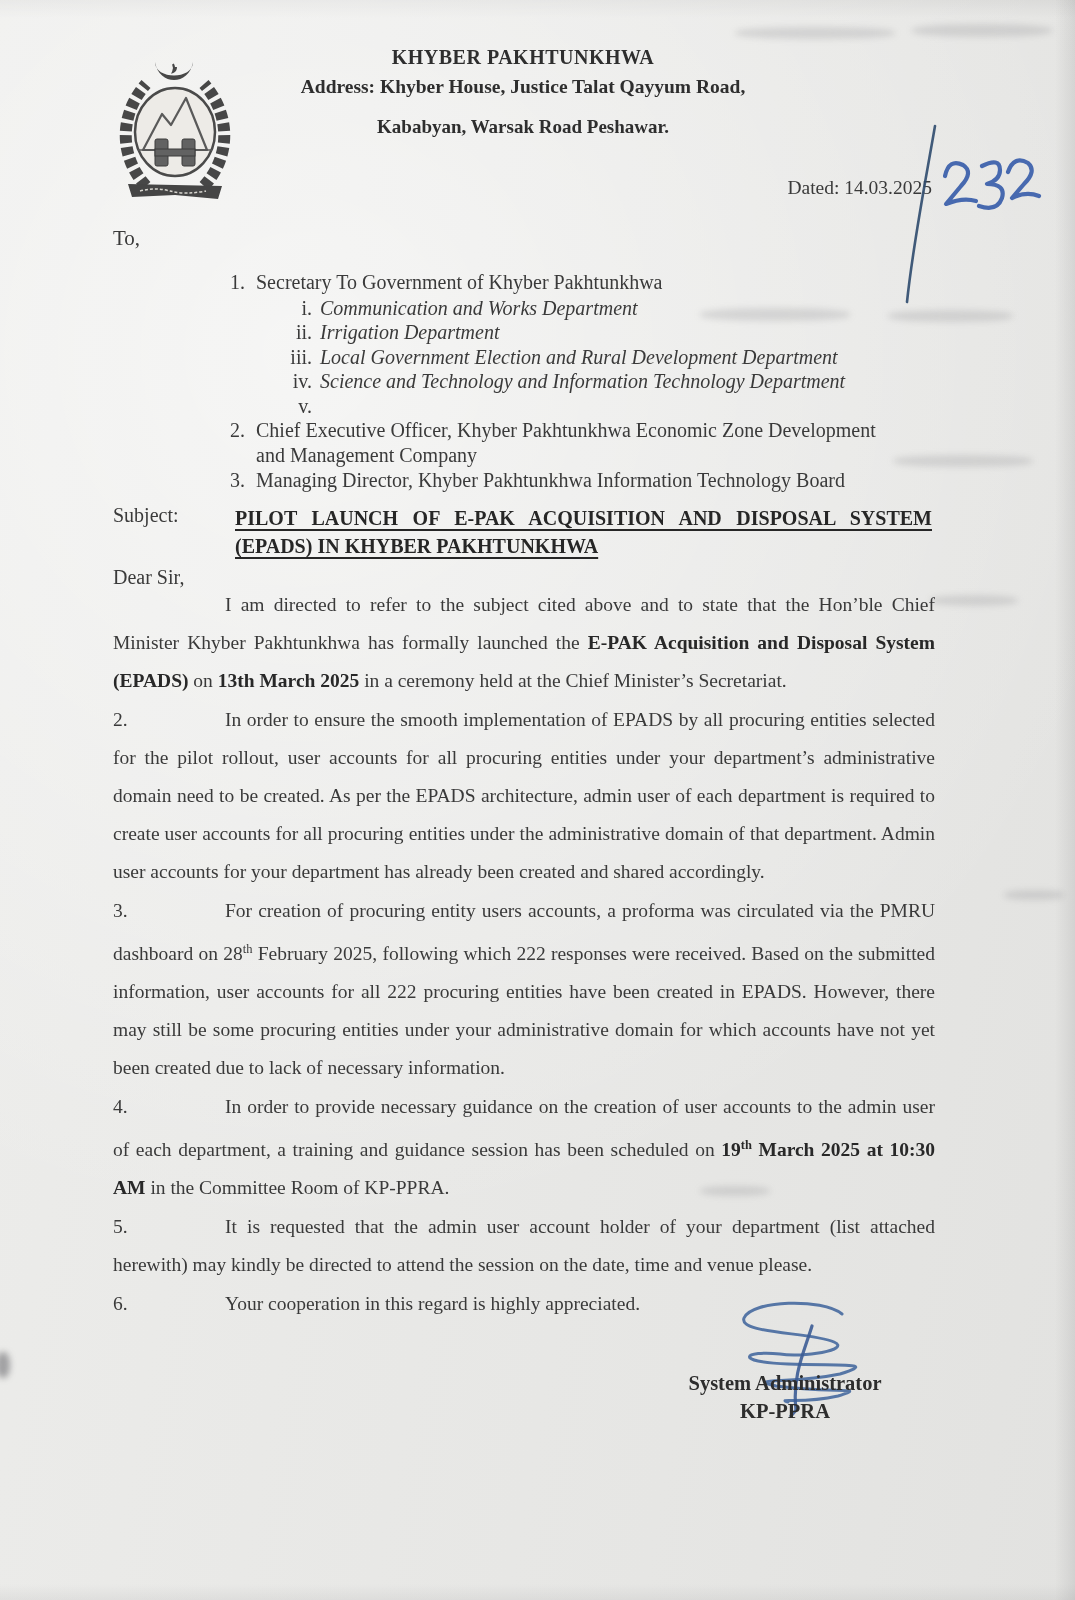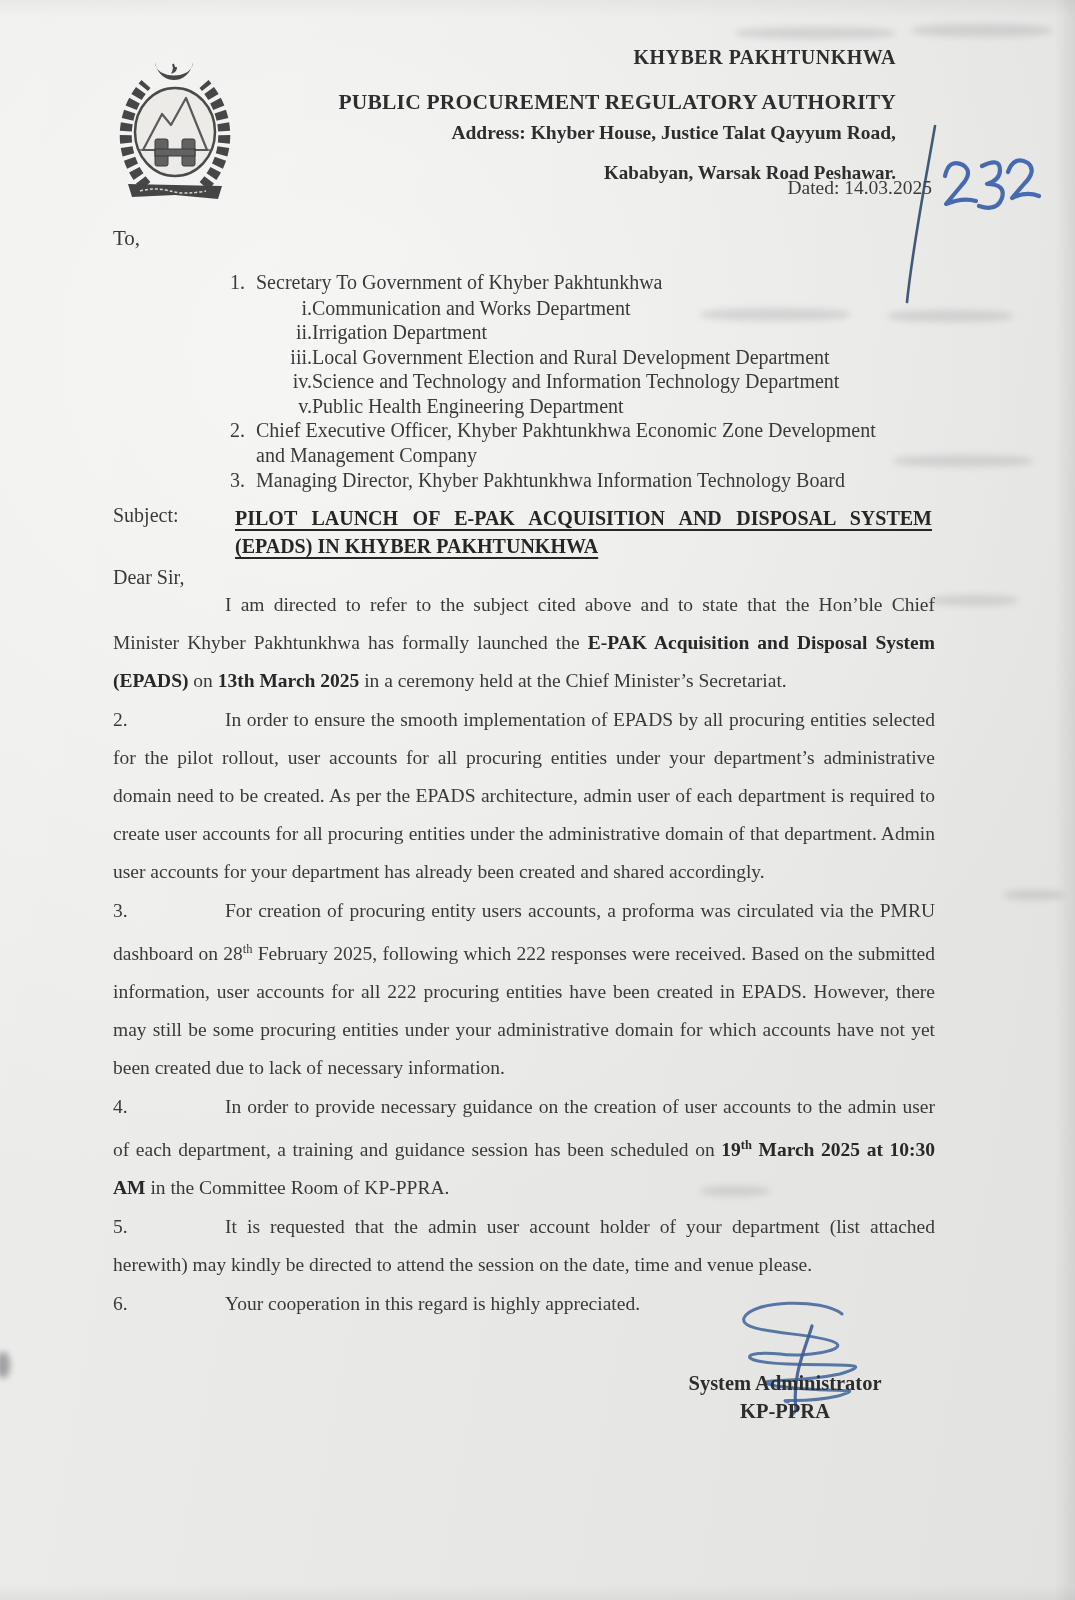--- a/index.html
+++ b/index.html
@@ -14,36 +14,36 @@
       linear-gradient(to bottom, rgba(120,120,122,0.10), rgba(120,120,122,0) 18px),
       linear-gradient(100deg,#ededeb 0%,#e9e9e7 38%,#e6e6e4 68%,#e2e2e0 100%);
   }
   .edge-right{position:absolute;right:0;top:0;width:20px;height:100%;
     background:linear-gradient(to right, rgba(0,0,0,0), rgba(90,90,95,0.12));}
   .edge-bottom{position:absolute;left:0;bottom:0;width:100%;height:16px;
     background:linear-gradient(to bottom, rgba(0,0,0,0), rgba(90,90,95,0.08));}
   .ghost{position:absolute;background:rgba(115,115,122,0.20);filter:blur(3px);border-radius:45%;}
   .ghost.dark{background:rgba(70,70,78,0.45);}
   .logo{position:absolute;left:110px;top:54px;width:130px;height:152px;}
-  .hdr{position:absolute;left:150px;top:46px;width:746px;text-align:right;color:#2e2e2e;}
+  .hdr{position:absolute;left:150px;top:46px;width:746px;text-align:center;color:#2e2e2e;}
   .hdr .l1{font-size:20px;font-weight:bold;letter-spacing:0.5px;}
   .hdr .l2{font-size:21.5px;font-weight:bold;margin-top:21px;letter-spacing:0.2px;}
   .hdr .l3{font-size:19.5px;font-weight:bold;margin-top:7px;}
   .hdr .l4{font-size:19px;font-weight:bold;margin-top:18px;}
   .refblock{position:absolute;left:560px;top:176px;width:372px;text-align:right;
     font-size:19.5px;line-height:23px;color:#3a3a3a;}
   .annot{position:absolute;left:865px;top:112px;width:185px;height:200px;}
   .to{position:absolute;left:113px;top:226px;font-size:21px;color:#3a3a3a;}
   .recipients{position:absolute;left:230px;top:270px;width:705px;font-size:20px;line-height:24.5px;color:#3a3a3a;}
   .r-row{display:flex;margin-bottom:1px;}
   .r-num{width:26px;flex:0 0 26px;}
   .r-txt{width:645px;flex:0 0 645px;}
   .r-sub{display:flex;}
   .r-subnum{width:82px;flex:0 0 82px;text-align:right;}
-  .r-subtxt{margin-left:0;}
+  .r-subtxt{margin-left:8px;font-style:italic;}
   .subject{position:absolute;left:113px;top:504px;width:822px;display:flex;}
   .subject .lbl{width:122px;flex:0 0 122px;font-size:20px;color:#3a3a3a;}
   .subject .head{width:697px;font-size:20px;font-weight:bold;line-height:28px;color:#262626;
     text-align:justify;}
   .subject .head span{text-decoration:underline;text-decoration-thickness:1.8px;text-underline-offset:4px;}
   .greeting{position:absolute;left:113px;top:566px;font-size:20px;color:#3a3a3a;}
   .letterbody{position:absolute;left:113px;top:586px;width:822px;font-size:19.5px;line-height:38px;}
   .para{position:relative;text-align:justify;text-indent:112px;margin:0 0 1px 0;color:#3a3a3a;}
   .pnum{position:absolute;left:0;top:0;text-indent:0;}
   .b{font-weight:bold;color:#282828;}
@@ -78,21 +78,20 @@
     <rect x="45" y="85" width="13" height="27" rx="2"></rect>
     <rect x="72" y="85" width="13" height="27" rx="2"></rect>
     <rect x="45" y="95" width="40" height="7"></rect>
   </g>
   <path d="M18 130 L112 132 L108 145 L65 141 L22 143 Z" fill="#454545"></path>
   <path d="M30 137 Q45 133 60 137 T 96 137" stroke="#d8d6d0" stroke-width="1.5" fill="none" stroke-dasharray="3 2"></path>
 </svg>
 
 <div class="hdr">
   <div class="l1">KHYBER PAKHTUNKHWA</div>
-  <div class="l2">PUBLIC PROCUREMENT REGULATORY AUTHORITY</div>
   <div class="l3">Address: Khyber House, Justice Talat Qayyum Road,</div>
   <div class="l4">Kababyan, Warsak Road Peshawar.</div>
 </div>
 
 <div class="refblock">
   <div>Dated: 14.03.2025</div>
 </div>
 
 <svg class="annot" viewBox="0 0 185 200" xmlns="http://www.w3.org/2000/svg">
   <path d="M70 14 C 60 72, 48 132, 42 190" stroke="#2e4a6d" stroke-width="2.6" fill="none" stroke-linecap="round" opacity="0.9"></path>
@@ -121,21 +120,20 @@
   <div class="r-sub">
     <span class="r-subnum">iii.</span>
     <span class="r-subtxt">Local Government Election and Rural Development Department</span>
   </div>
   <div class="r-sub">
     <span class="r-subnum">iv.</span>
     <span class="r-subtxt">Science and Technology and Information Technology Department</span>
   </div>
   <div class="r-sub">
     <span class="r-subnum">v.</span>
-    <span class="r-subtxt">Public Health Engineering Department</span>
   </div>
   <div class="r-row">
     <span class="r-num">2.</span>
     <span class="r-txt">Chief Executive Officer, Khyber Pakhtunkhwa Economic Zone Development and Management Company</span>
   </div>
   <div class="r-row">
     <span class="r-num">3.</span>
     <span class="r-txt">Managing Director, Khyber Pakhtunkhwa Information Technology Board</span>
   </div>
 </div>

